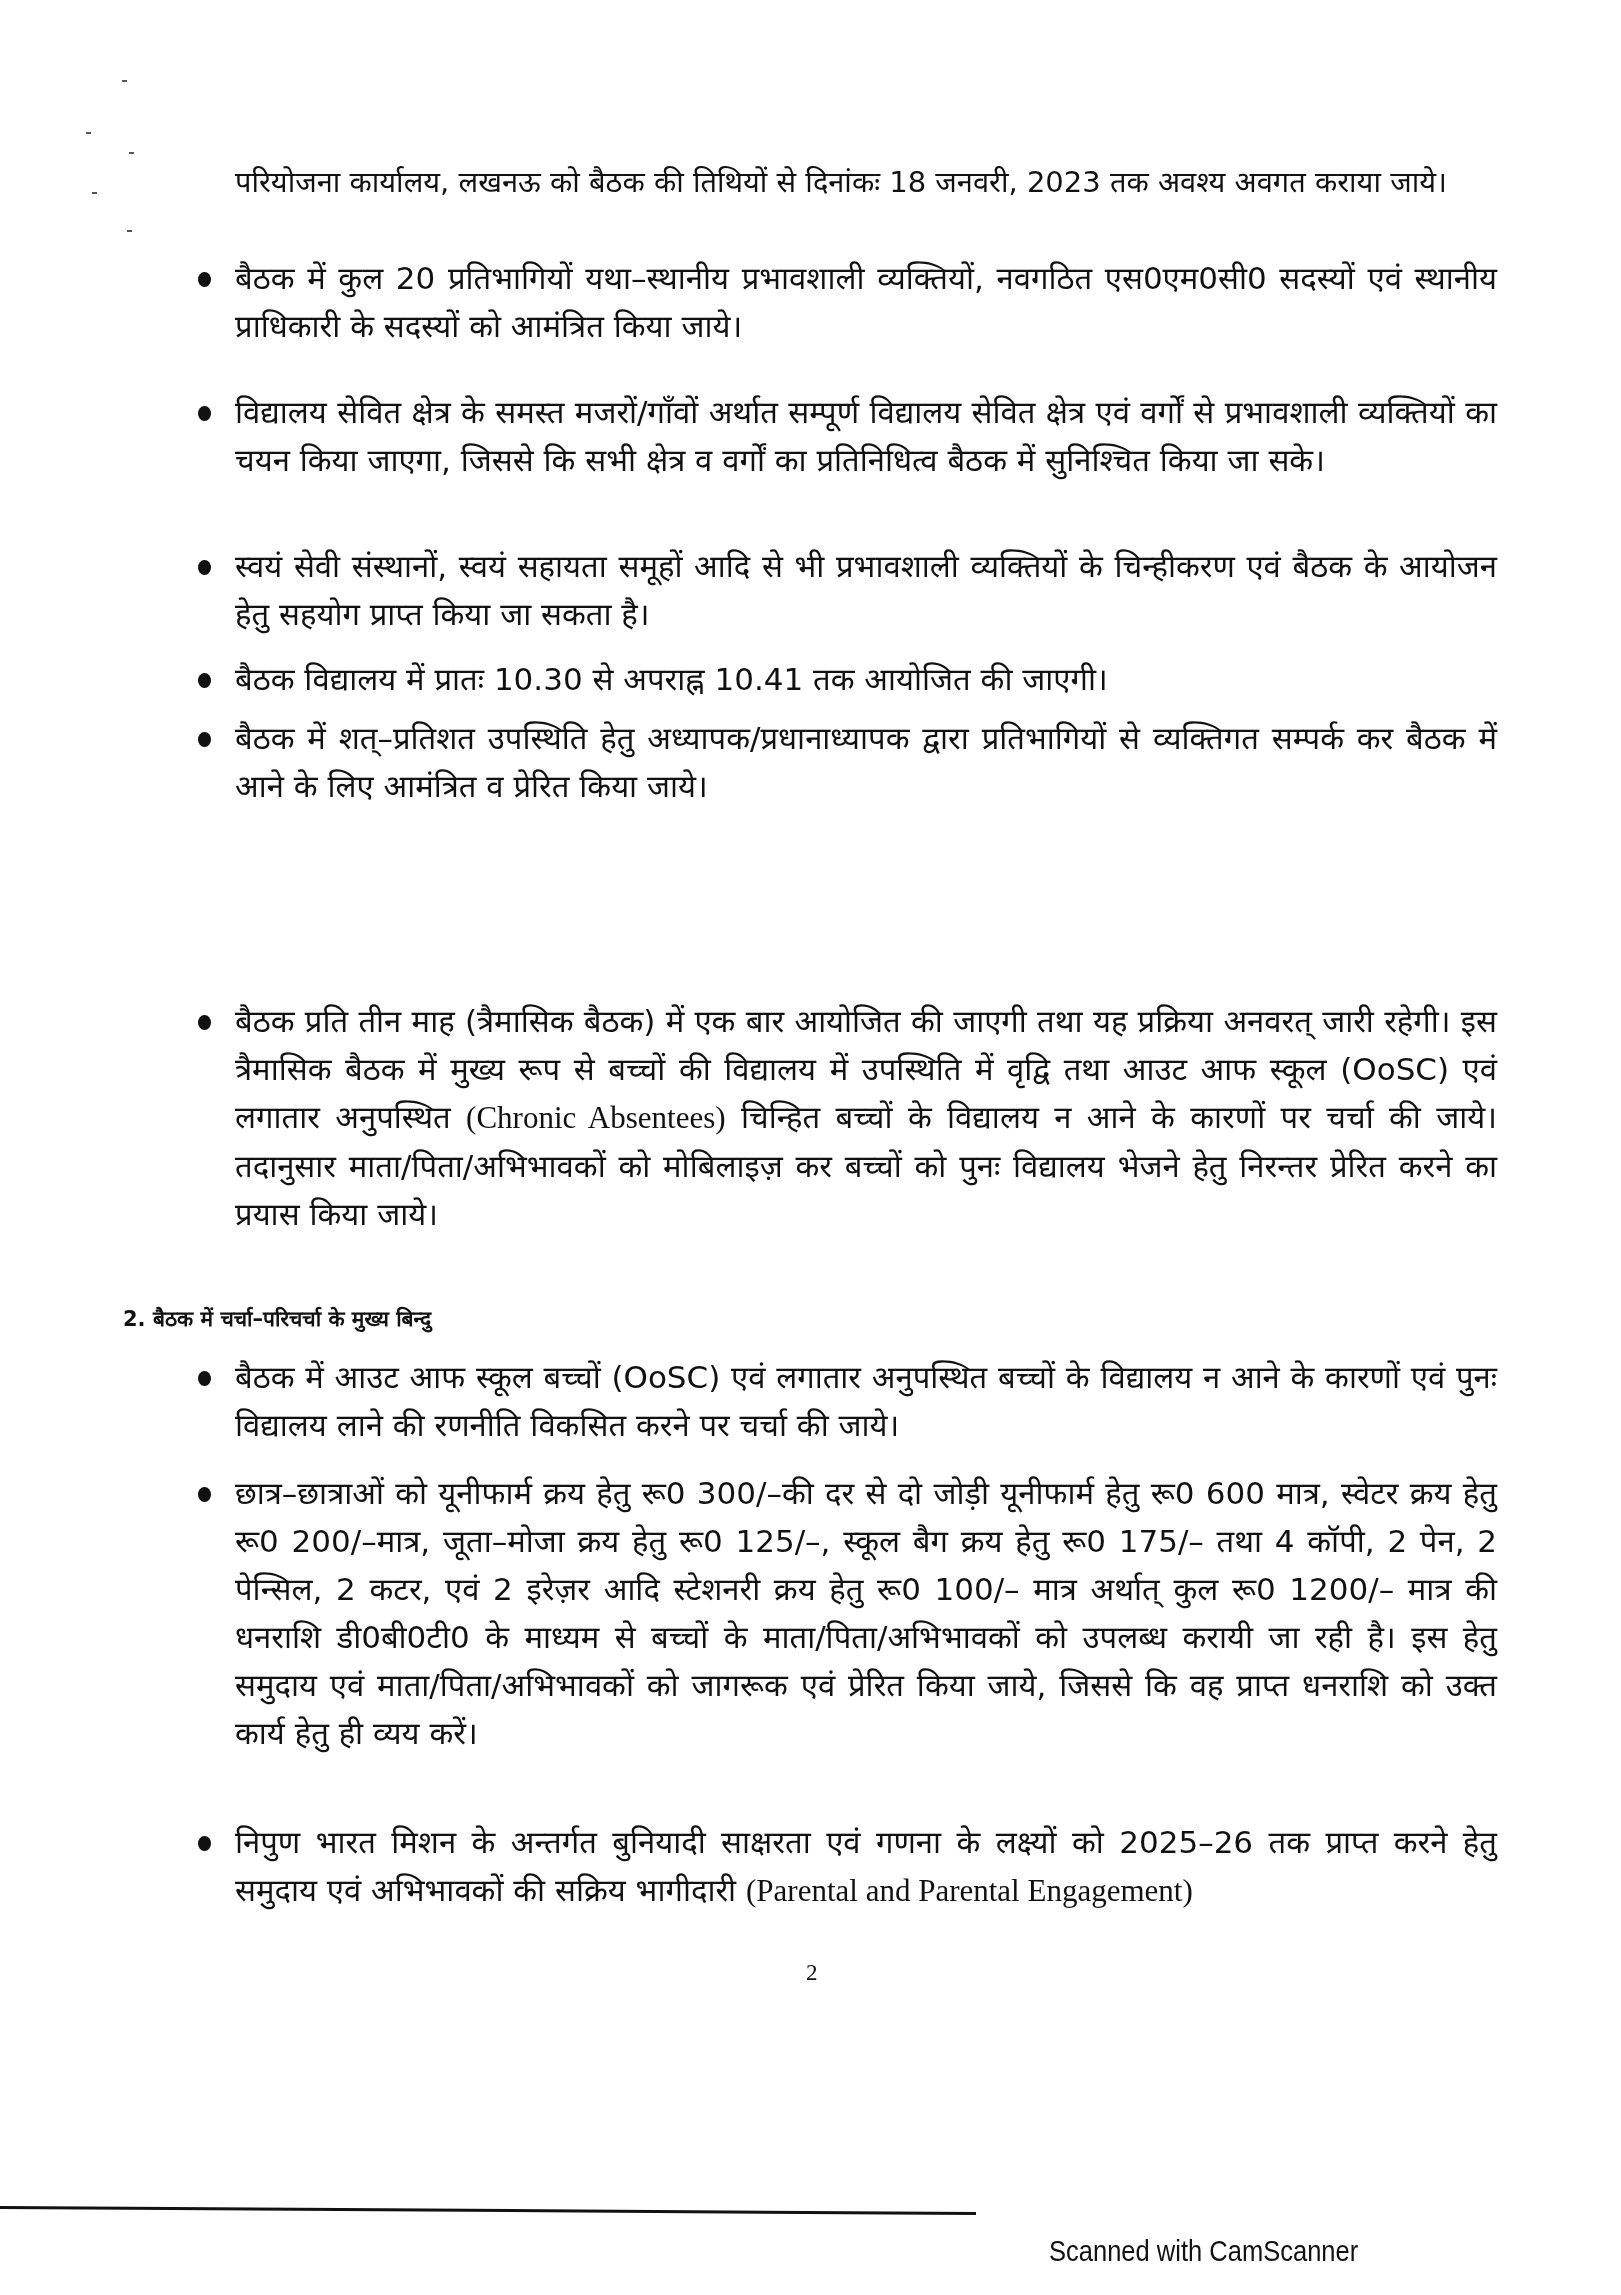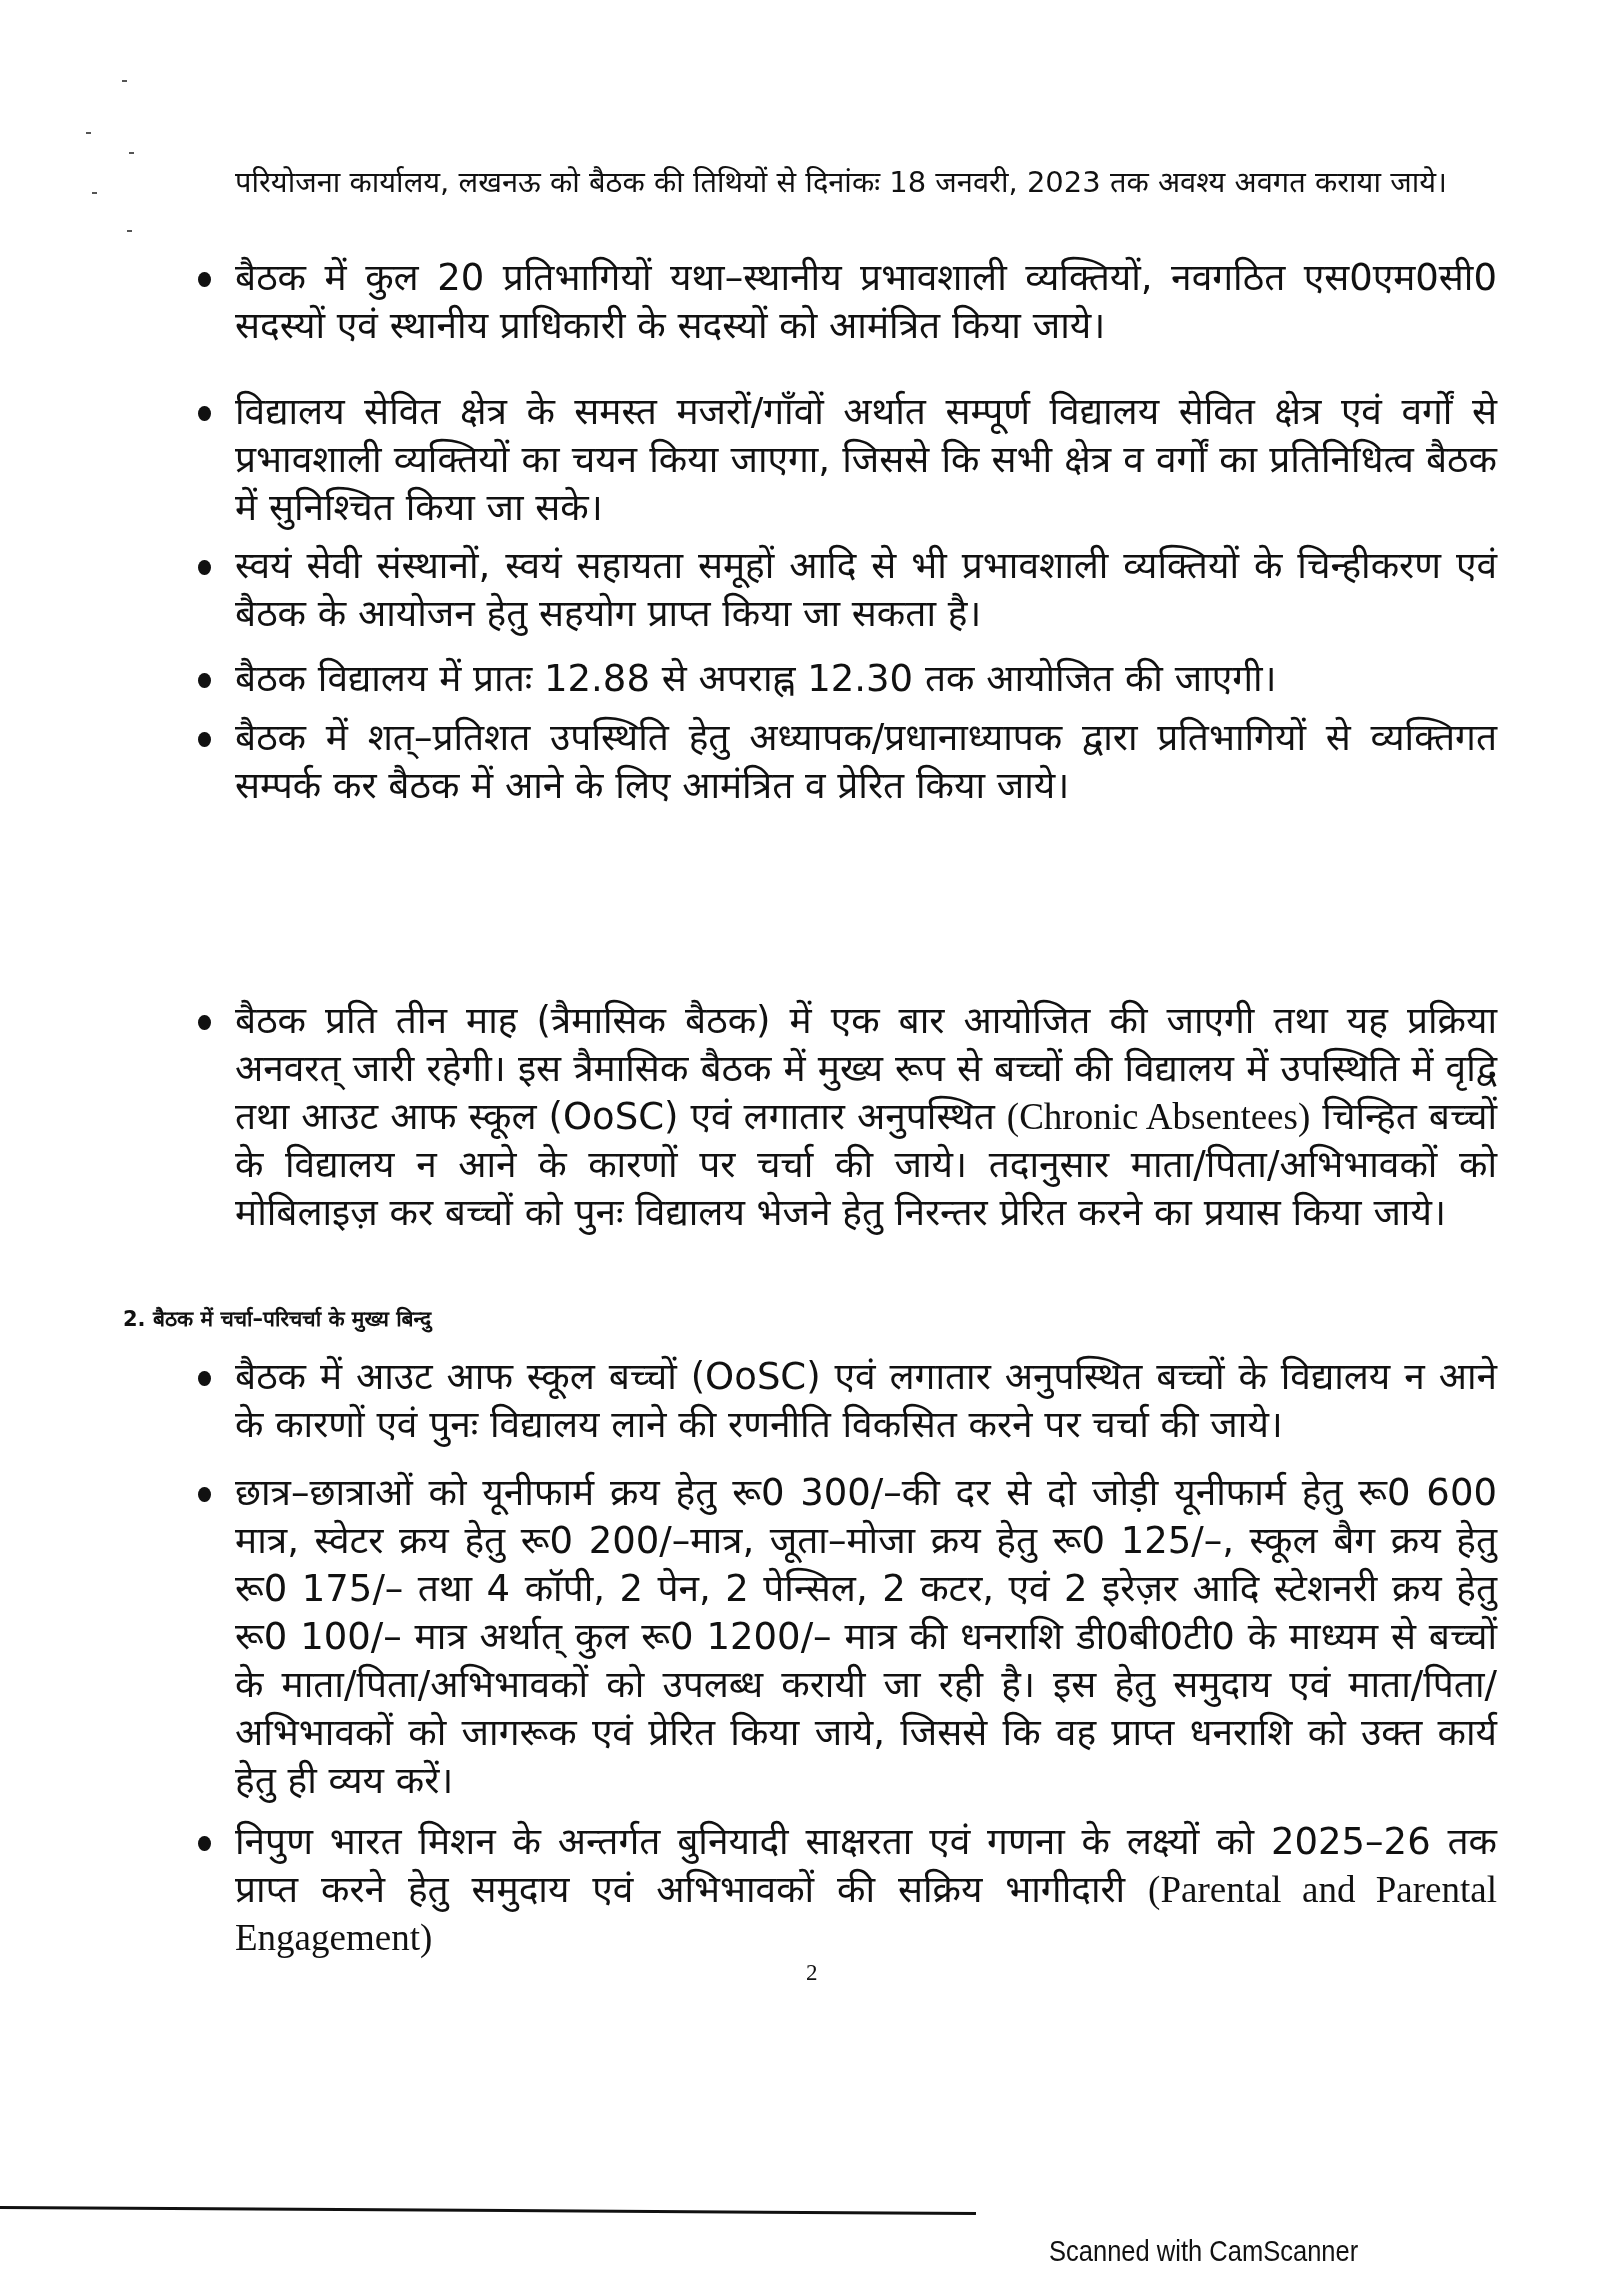--- a/index.html
+++ b/index.html
@@ -7,21 +7,21 @@
     width: 1622px; height: 2295px; position: relative; overflow: hidden;
     font-family: "DejaVu Sans", sans-serif; color: #111111;
   }
   .page { position: absolute; left: 0; top: 0; width: 1622px; height: 2295px; padding-left: 32px; }
   .para {
     position: absolute; left: 235px; width: 1263px;
     font-size: 29px; line-height: 48px; text-align: justify;
   }
   .bullet-item {
     position: absolute; left: 189px; width: 1308px;
-    font-size: 37px; line-height: 48px; text-align: justify;
+    font-size: 31px; line-height: 48px; text-align: justify;
     padding-left: 46px; box-sizing: border-box;
   }
   .bullet-dot {
     position: absolute; left: 9.2px; top: 18.4px; width: 12.6px; height: 15px;
     background: #111; border-radius: 50%;
   }
   .heading {
     position: absolute; left: 123px; top: 1296px;
     font-size: 21px; font-weight: bold; line-height: 46px;
   }
@@ -64,21 +64,21 @@
     <span>विद्यालय सेवित क्षेत्र के समस्त मजरों/गाँवों अर्थात सम्पूर्ण विद्यालय सेवित क्षेत्र एवं वर्गों से प्रभावशाली व्यक्तियों का चयन किया जाएगा, जिससे कि सभी क्षेत्र व वर्गों का प्रतिनिधित्व बैठक में सुनिश्चित किया जा सके।</span>
   </div>
 
   <div class="bullet-item" style="top:542px;">
     <span class="bullet-dot"></span>
     <span>स्वयं सेवी संस्थानों, स्वयं सहायता समूहों आदि से भी प्रभावशाली व्यक्तियों के चिन्हीकरण एवं बैठक के आयोजन हेतु सहयोग प्राप्त किया जा सकता है।</span>
   </div>
 
   <div class="bullet-item" style="top:655px;">
     <span class="bullet-dot"></span>
-    <span>बैठक विद्यालय में प्रातः 12.88 से अपराह्न 12.30 तक आयोजित की जाएगी।</span>
+    <span>बैठक विद्यालय में प्रातः 10.30 से अपराह्न 10.41 तक आयोजित की जाएगी।</span>
   </div>
 
   <div class="bullet-item" style="top:714px;">
     <span class="bullet-dot"></span>
     <span>बैठक में शत्–प्रतिशत उपस्थिति हेतु अध्यापक/प्रधानाध्यापक द्वारा प्रतिभागियों से व्यक्तिगत सम्पर्क कर बैठक में आने के लिए आमंत्रित व प्रेरित किया जाये।</span>
   </div>
 
 
   <div class="bullet-item" style="top:997px;">
     <span class="bullet-dot"></span>

